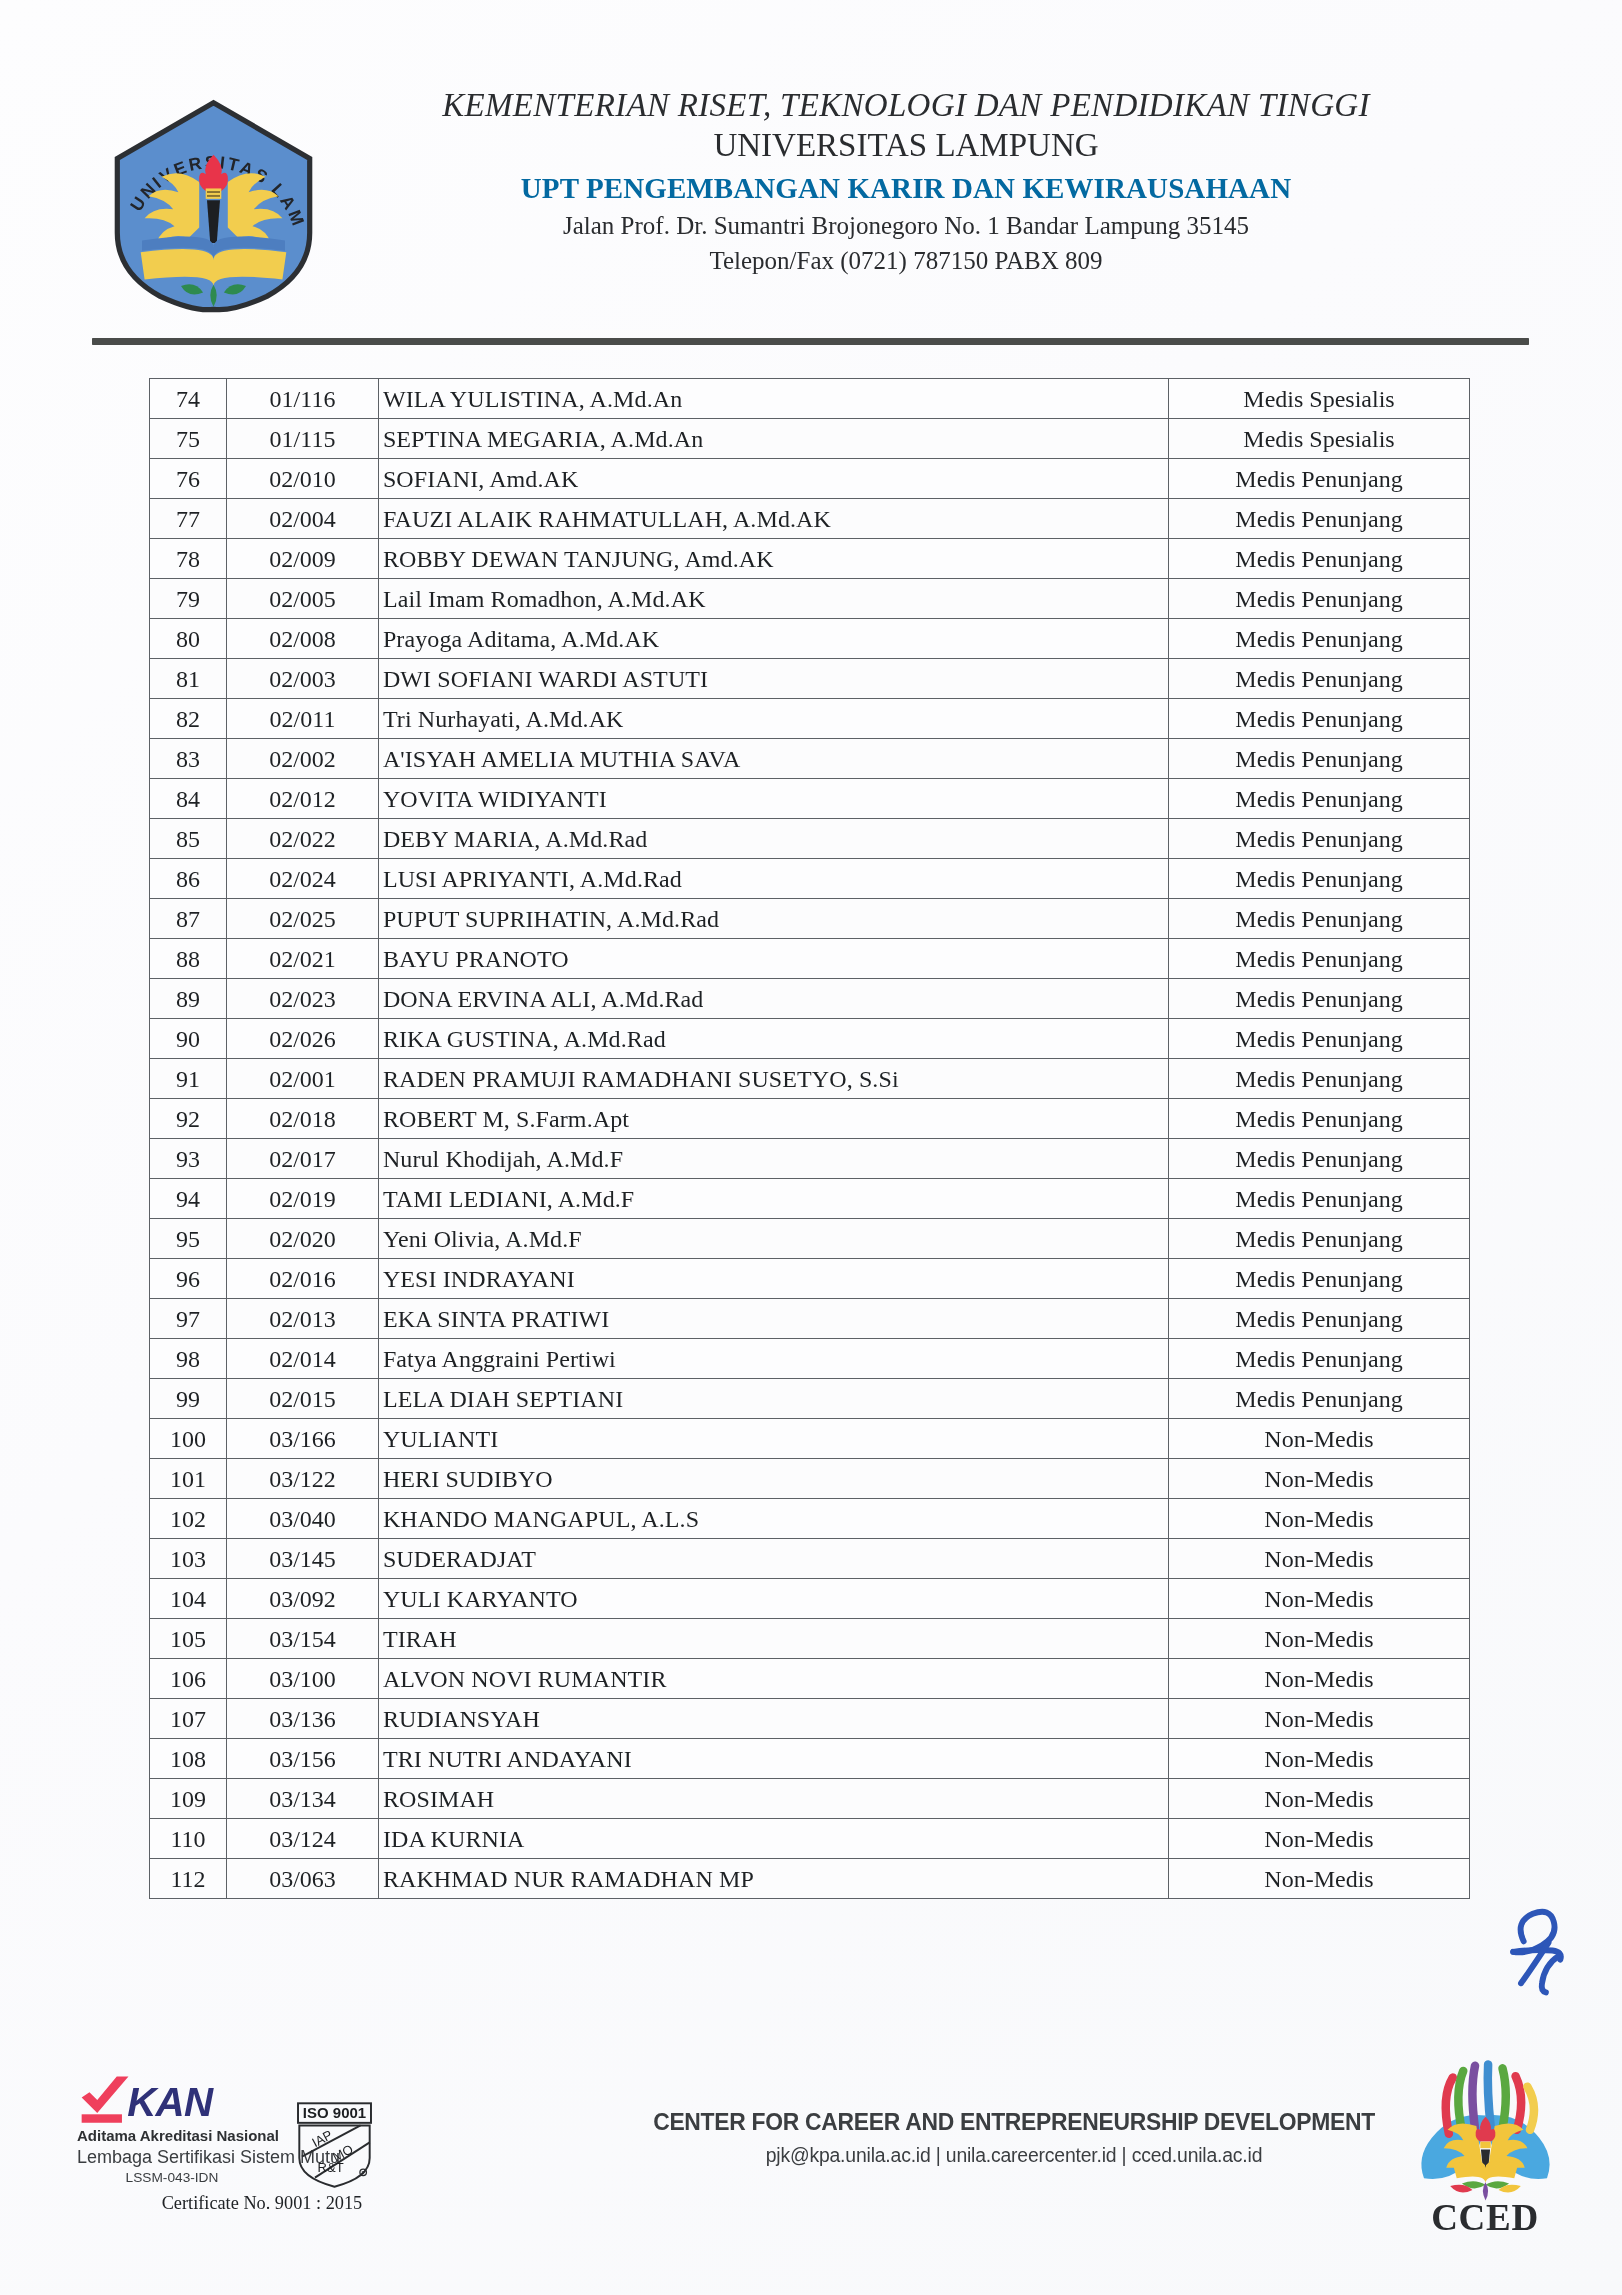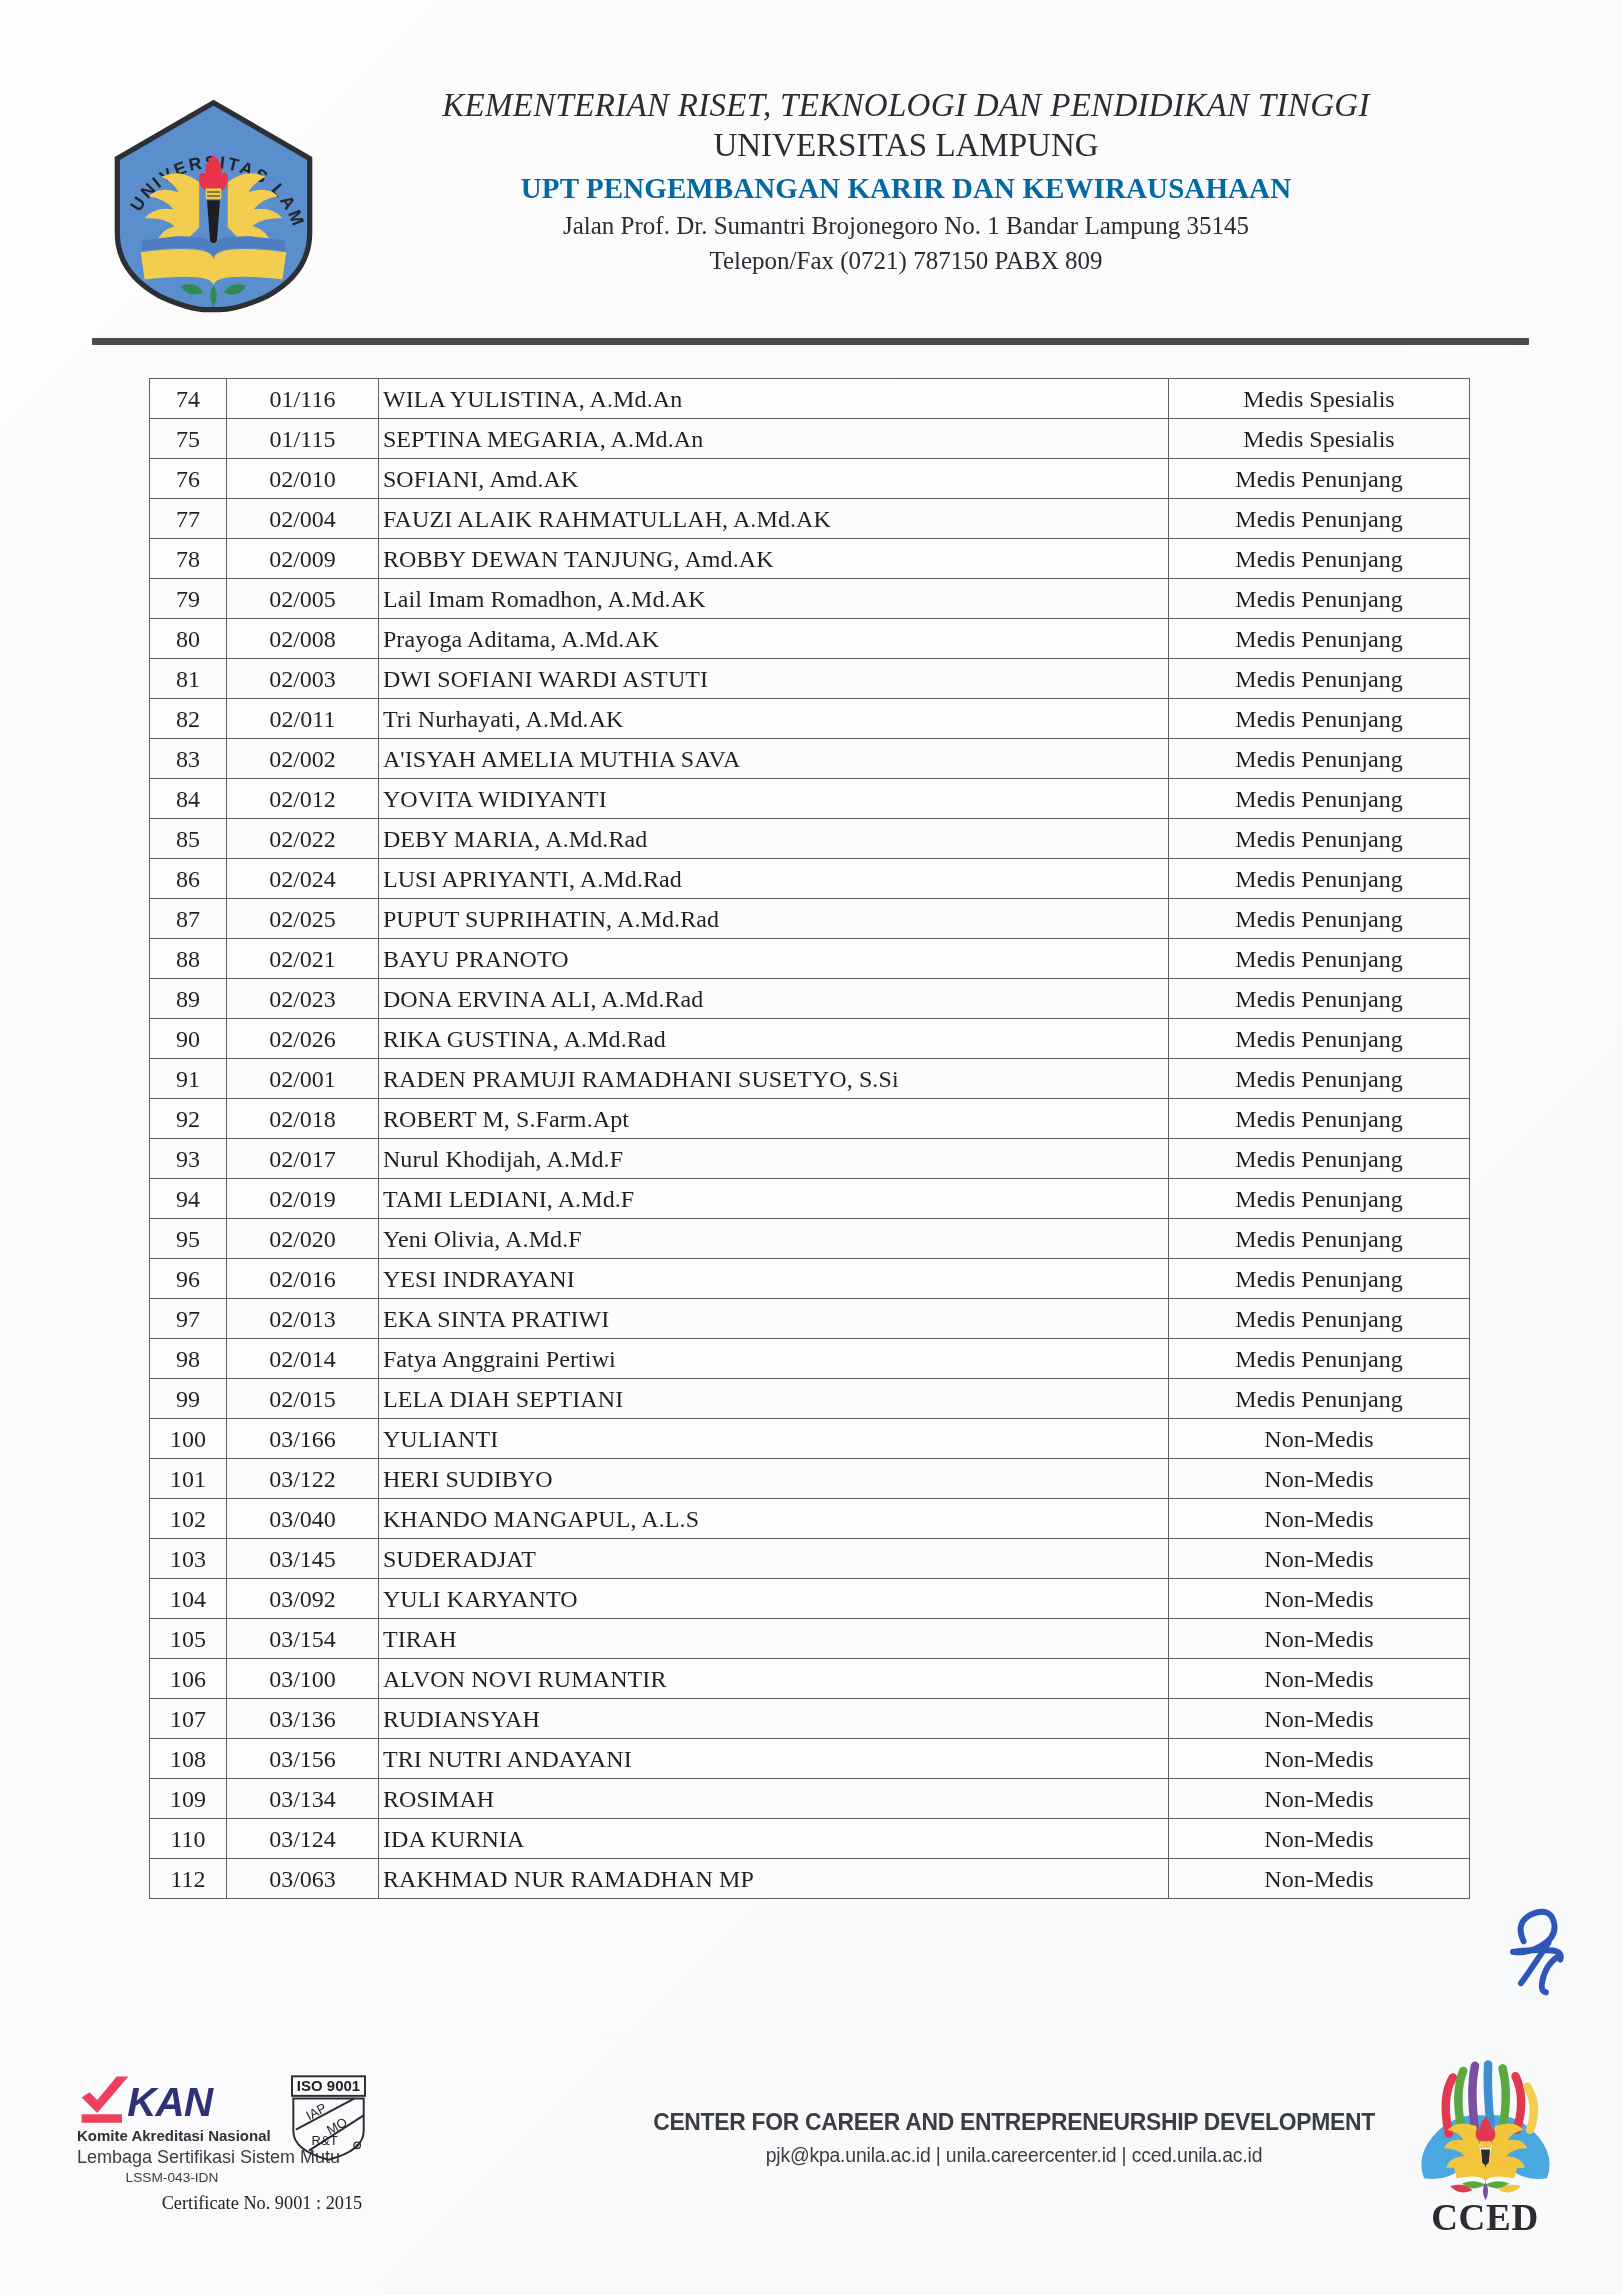--- a/index.html
+++ b/index.html
@@ -133,21 +133,21 @@
 
   
   .footer { position: absolute; left: 0; top: 2048px; width: 1623px; height: 216px; }
 
   .kan-block {
     position: absolute;
     left: 77px;
     top: 26px;
     width: 366px;
   }
-  .kan-row { display: flex; align-items: flex-start; gap: 22px; }
+  .kan-row { display: flex; align-items: flex-end; gap: 28px; }
   .kan-logo { width: 190px; }
   .kan-mark { display: block; width: 190px; height: 52px; }
   .kan-sub1 {
     font-family: "Liberation Sans", sans-serif;
     font-size: 15px; font-weight: bold; color: #2e3033;
     text-align: center; line-height: 1.25; margin-top: 1.3px;
     white-space: nowrap;
   }
   .kan-sub2 {
     font-family: "Liberation Sans", sans-serif;
@@ -512,21 +512,21 @@
   <div class="footer">
 
     <div class="kan-block">
       <div class="kan-row">
         <div class="kan-logo">
           <svg class="kan-mark" viewBox="0 0 290 80" xmlns="http://www.w3.org/2000/svg">
             <path d="M6 36 L30 60 L78 4 L60 4 L30 40 L18 28 Z" fill="#ef3f5c"></path>
             <rect x="6" y="62" width="62" height="13" fill="#ef3f5c"></rect>
             <text x="76" y="64" font-family="Liberation Sans, sans-serif" font-size="62" font-weight="bold" font-style="italic" fill="#2f3178" letter-spacing="-1">KAN</text>
           </svg>
-          <div class="kan-sub1">Komite Akreditasi Nasional</div>
+          <div class="kan-sub1">Aditama Akreditasi Nasional</div>
           <div class="kan-sub2">Lembaga Sertifikasi Sistem Mutu</div>
           <div class="kan-sub3">LSSM-043-IDN</div>
         </div>
 
         <div class="iso-badge">
           <svg viewBox="0 0 120 132" xmlns="http://www.w3.org/2000/svg">
             <rect x="4" y="2" width="112" height="30" fill="none" stroke="#2a2c2f" stroke-width="3"></rect>
             <text x="60" y="25" text-anchor="middle" font-family="Liberation Sans, sans-serif" font-size="23" font-weight="bold" fill="#1d1f22">ISO 9001</text>
             <path d="M6 36 L114 36 L114 86 Q114 116 60 130 Q6 116 6 86 Z" fill="none" stroke="#2a2c2f" stroke-width="3"></path>
             <line x1="10" y1="84" x2="100" y2="36" stroke="#2a2c2f" stroke-width="3"></line>

